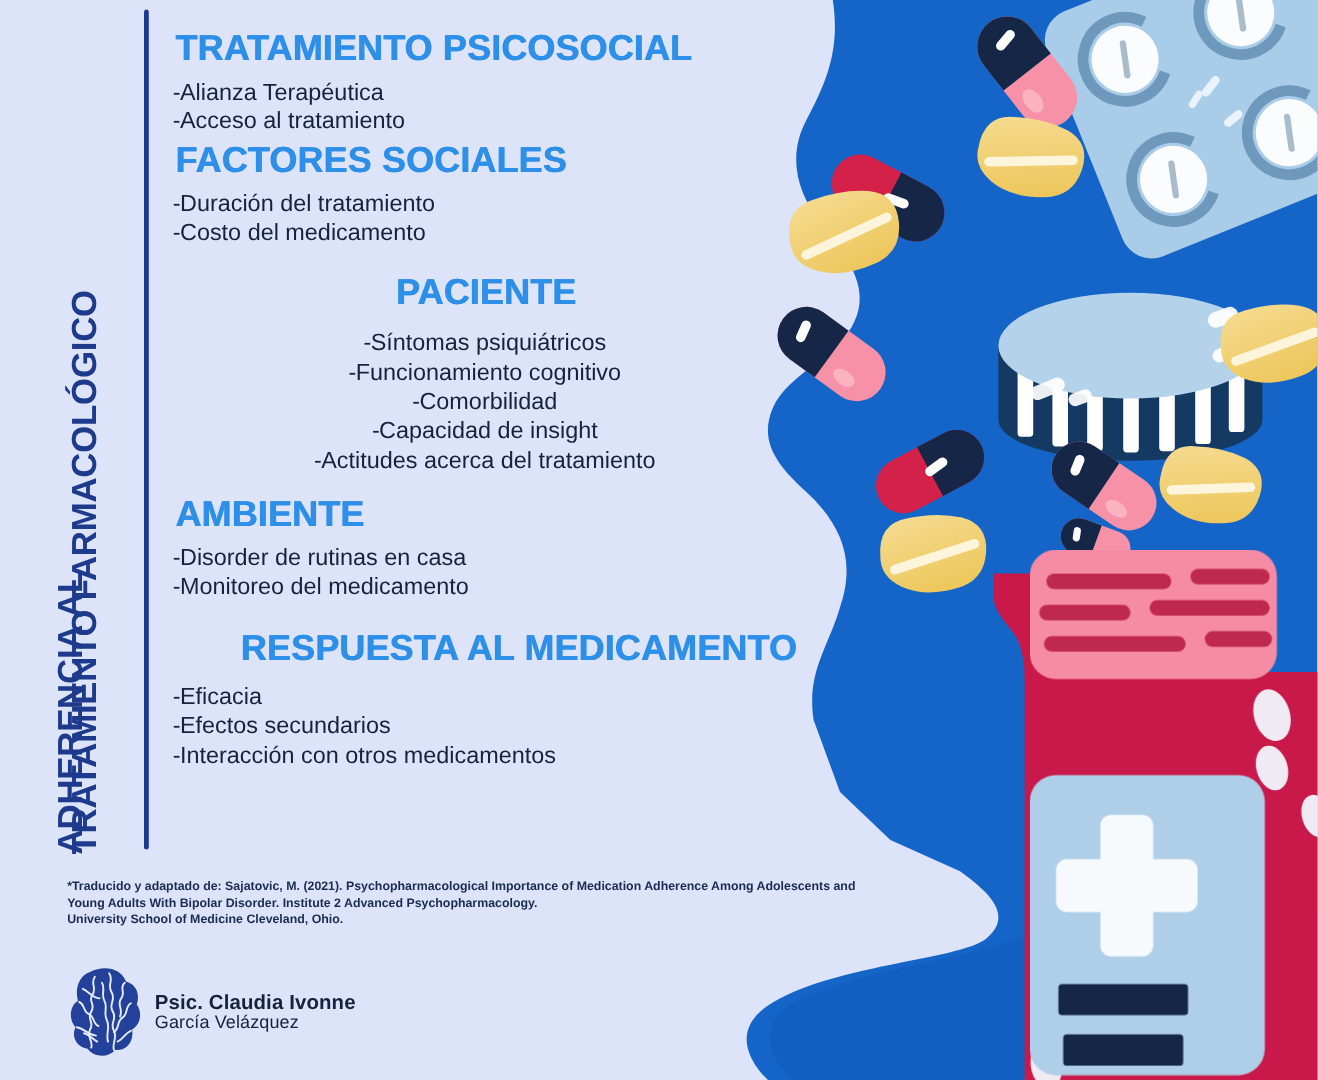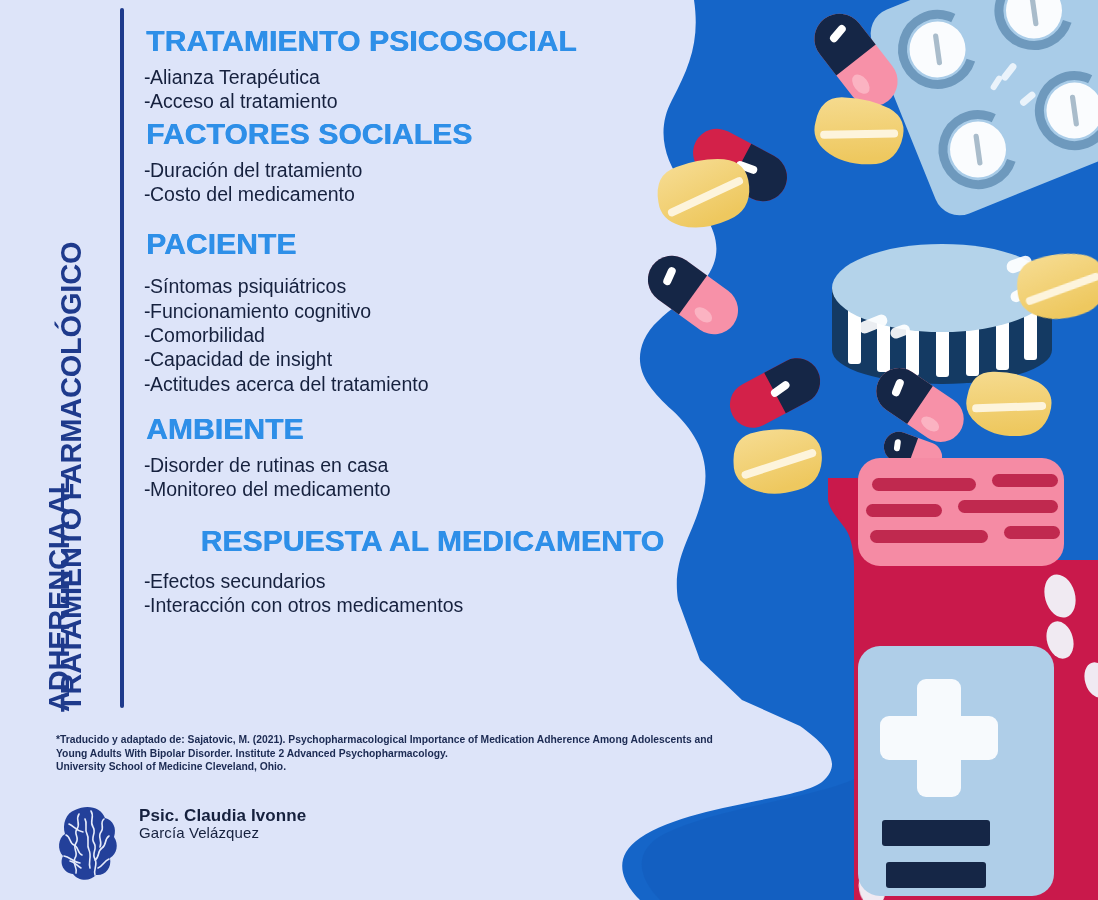--- a/index.html
+++ b/index.html
@@ -81,21 +81,21 @@
     font-size: 19.5px;
     font-weight: 400;
     line-height: 1.25;
     white-space: nowrap;
   }
   .dash { letter-spacing: -0.5px; }
 
   
   .sec.s0 { margin-bottom: 4px; }
   .sec.s1 { margin-bottom: 20px; }
-  .sec.s2 { margin-bottom: 16px; }
+  .sec.s2 { margin-bottom: 16px; text-align: center; }
   .sec.s3 { margin-bottom: 22px; }
   .sec.s5 .sec-head { margin-bottom: 12px; text-align: right; }
   .sec.s2 .sec-head { margin-bottom: 14px; }
 
   
   #footnote {
     position: absolute;
     left: 56px;
     top: 733px;
     width: 760px;
@@ -105,21 +105,22 @@
     line-height: 1.32;
   }
   #footnote div { white-space: nowrap; }
 
   
   #signature {
     position: absolute;
     left: 52px;
     top: 806px;
     display: flex;
-    gap: 21px;
+    align-items: center;
+    gap: 11px;
   }
   .sig-text { line-height: 1.12; }
   .sig-name {
     color: #16213E;
     font-size: 17px;
     font-weight: 800;
     letter-spacing: 0.1px;
   }
   .sig-sub {
     color: #16213E;
@@ -389,20 +390,21 @@
       <h2 class="sec-head">AMBIENTE</h2>
       <ul class="sec-items">
         <li><span class="dash">-</span><span>Disorder de rutinas en casa</span></li>
         <li><span class="dash">-</span><span>Monitoreo del medicamento</span></li>
       </ul>
     </div>
 
     <div class="sec s5">
       <h2 class="sec-head">RESPUESTA AL MEDICAMENTO</h2>
       <ul class="sec-items">
+        <li><span class="dash">-</span><span>Eficacia</span></li>
         <li><span class="dash">-</span><span>Efectos secundarios</span></li>
         <li><span class="dash">-</span><span>Interacción con otros medicamentos</span></li>
       </ul>
     </div>
 
   </div>
 
   <div id="footnote">
     <div>*Traducido y adaptado de: Sajatovic, M. (2021). Psychopharmacological Importance of Medication Adherence Among Adolescents and</div>
     <div>Young Adults With Bipolar Disorder. Institute 2 Advanced Psychopharmacology.</div>

